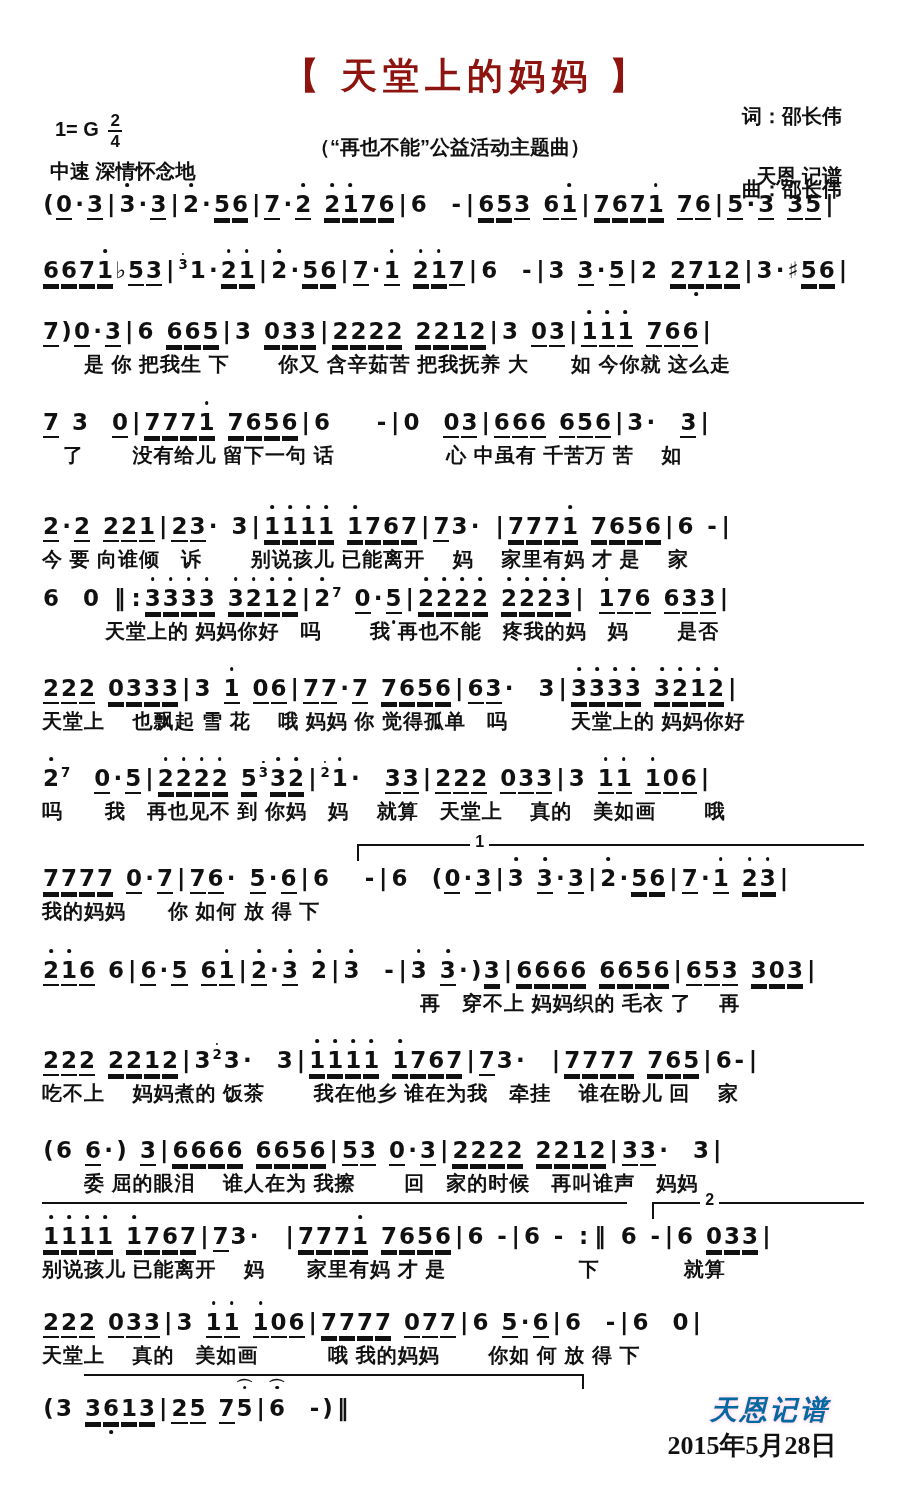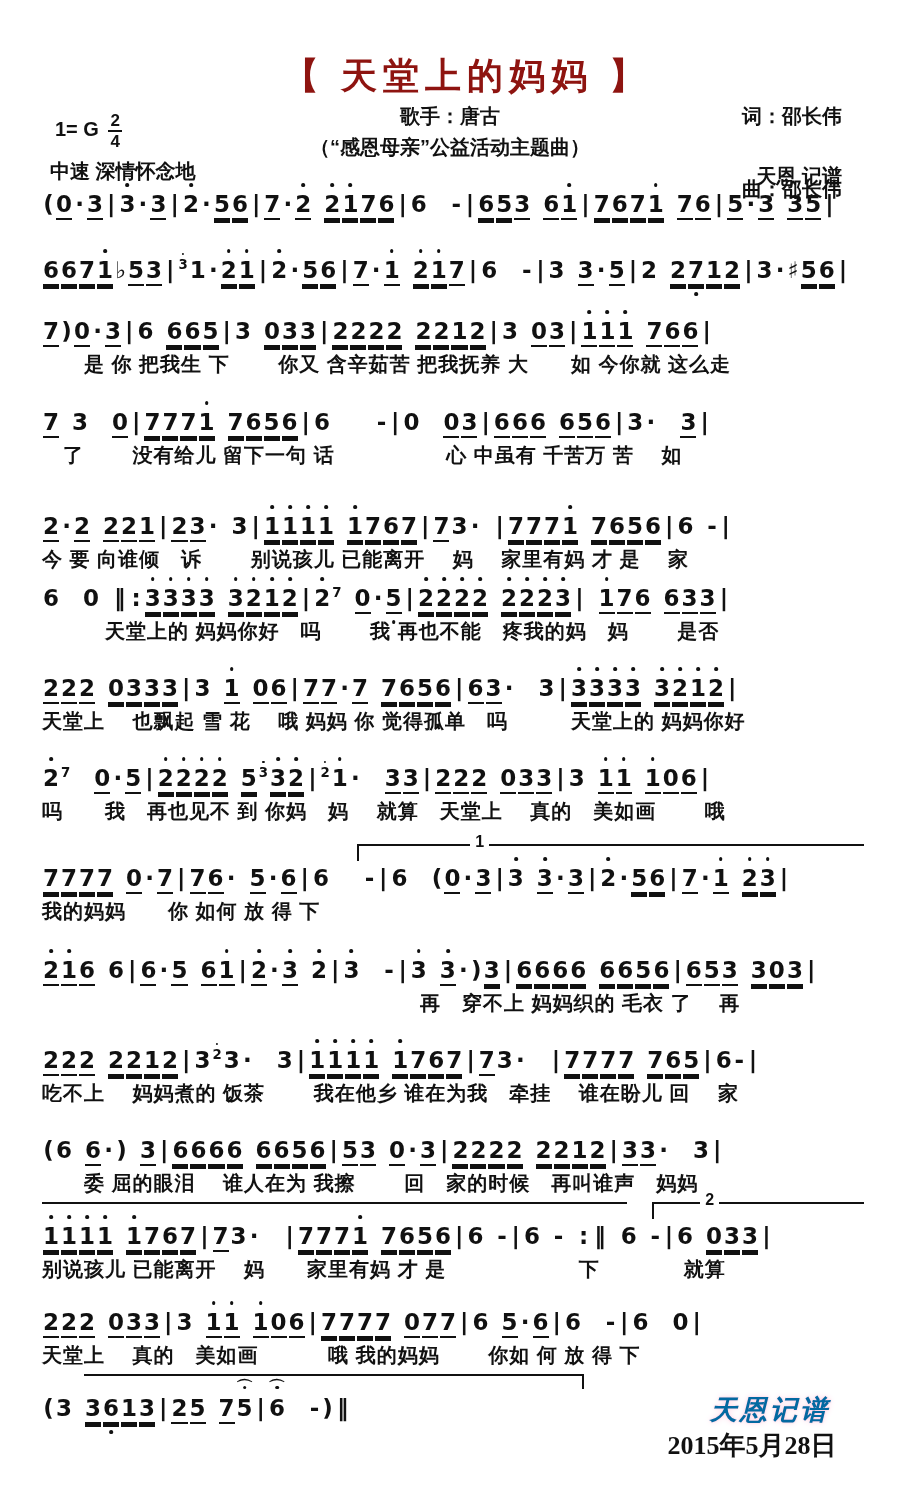--- a/index.html
+++ b/index.html
@@ -64,22 +64,21 @@
   <div class="title" style="color: rgb(142, 20, 16);">【  天堂上的妈妈  】</div>
 
   <div class="hdr key">
     <span>1= G</span>
     <span class="ts">
       <span class="num">2</span>
       <span class="den">4</span>
     </span>
   </div>
   <div class="hdr tempo">中速 深情怀念地</div>
-  <div class="hdr singer">歌手：唐古</div>
-  <div class="hdr subtitle">（“感恩母亲”公益活动主题曲）</div>
+  <div class="hdr subtitle">（“再也不能”公益活动主题曲）</div>
   <div class="hdr lyricist">词：邵长伟</div>
   <div class="hdr composer">曲：邵长伟</div>
   <div class="hdr transcriber">天恩   记谱</div>
 
   <div id="score">
       <div class="system" style="top: 178px;">
         <div class="notes"><span class="mn">(</span><span class="mn u1">0</span><span class="mn">·</span><span class="mn u1">3</span><span class="mn bar">|</span><span class="mn hi">3</span><span class="mn">·</span><span class="mn u1">3</span><span class="mn bar">|</span><span class="mn hi">2</span><span class="mn">·</span><span class="mn u2">5</span><span class="mn u2">6</span><span class="mn bar">|</span><span class="mn u1">7</span><span class="mn">·</span><span class="mn hi u1">2</span><span class="mn sp"> </span><span class="mn hi u2">2</span><span class="mn hi u2">1</span><span class="mn u2">7</span><span class="mn u2">6</span><span class="mn bar">|</span><span class="mn">6</span><span class="mn sp"> </span><span class="mn sp"> </span><span class="mn">-</span><span class="mn bar">|</span><span class="mn u2">6</span><span class="mn u2">5</span><span class="mn u1">3</span><span class="mn sp"> </span><span class="mn u1">6</span><span class="mn hi u1">1</span><span class="mn bar">|</span><span class="mn u2">7</span><span class="mn u2">6</span><span class="mn u2">7</span><span class="mn hi u2">1</span><span class="mn sp"> </span><span class="mn u1">7</span><span class="mn u1">6</span><span class="mn bar">|</span><span class="mn u1">5</span><span class="mn">·</span><span class="mn u1">3</span><span class="mn sp"> </span><span class="mn u1">3</span><span class="mn u1">5</span><span class="mn bar">|</span></div>
       </div>
       <div class="system" style="top: 244px;">
         <div class="notes"><span class="mn u2">6</span><span class="mn u2">6</span><span class="mn u2">7</span><span class="mn hi u2">1</span><span class="mn">♭</span><span class="mn u1">5</span><span class="mn u1">3</span><span class="mn bar">|</span><span class="grace hi">3</span><span class="mn">1</span><span class="mn">·</span><span class="mn hi u2">2</span><span class="mn hi u2">1</span><span class="mn bar">|</span><span class="mn hi">2</span><span class="mn">·</span><span class="mn u2">5</span><span class="mn u2">6</span><span class="mn bar">|</span><span class="mn u1">7</span><span class="mn">·</span><span class="mn hi u1">1</span><span class="mn sp"> </span><span class="mn hi u2">2</span><span class="mn hi u2">1</span><span class="mn u1">7</span><span class="mn bar">|</span><span class="mn">6</span><span class="mn sp"> </span><span class="mn sp"> </span><span class="mn">-</span><span class="mn bar">|</span><span class="mn">3</span><span class="mn sp"> </span><span class="mn u1">3</span><span class="mn">·</span><span class="mn u1">5</span><span class="mn bar">|</span><span class="mn">2</span><span class="mn sp"> </span><span class="mn u2">2</span><span class="mn lo u2">7</span><span class="mn u2">1</span><span class="mn u2">2</span><span class="mn bar">|</span><span class="mn">3</span><span class="mn">·</span><span class="mn">♯</span><span class="mn u2">5</span><span class="mn u2">6</span><span class="mn bar">|</span></div>

